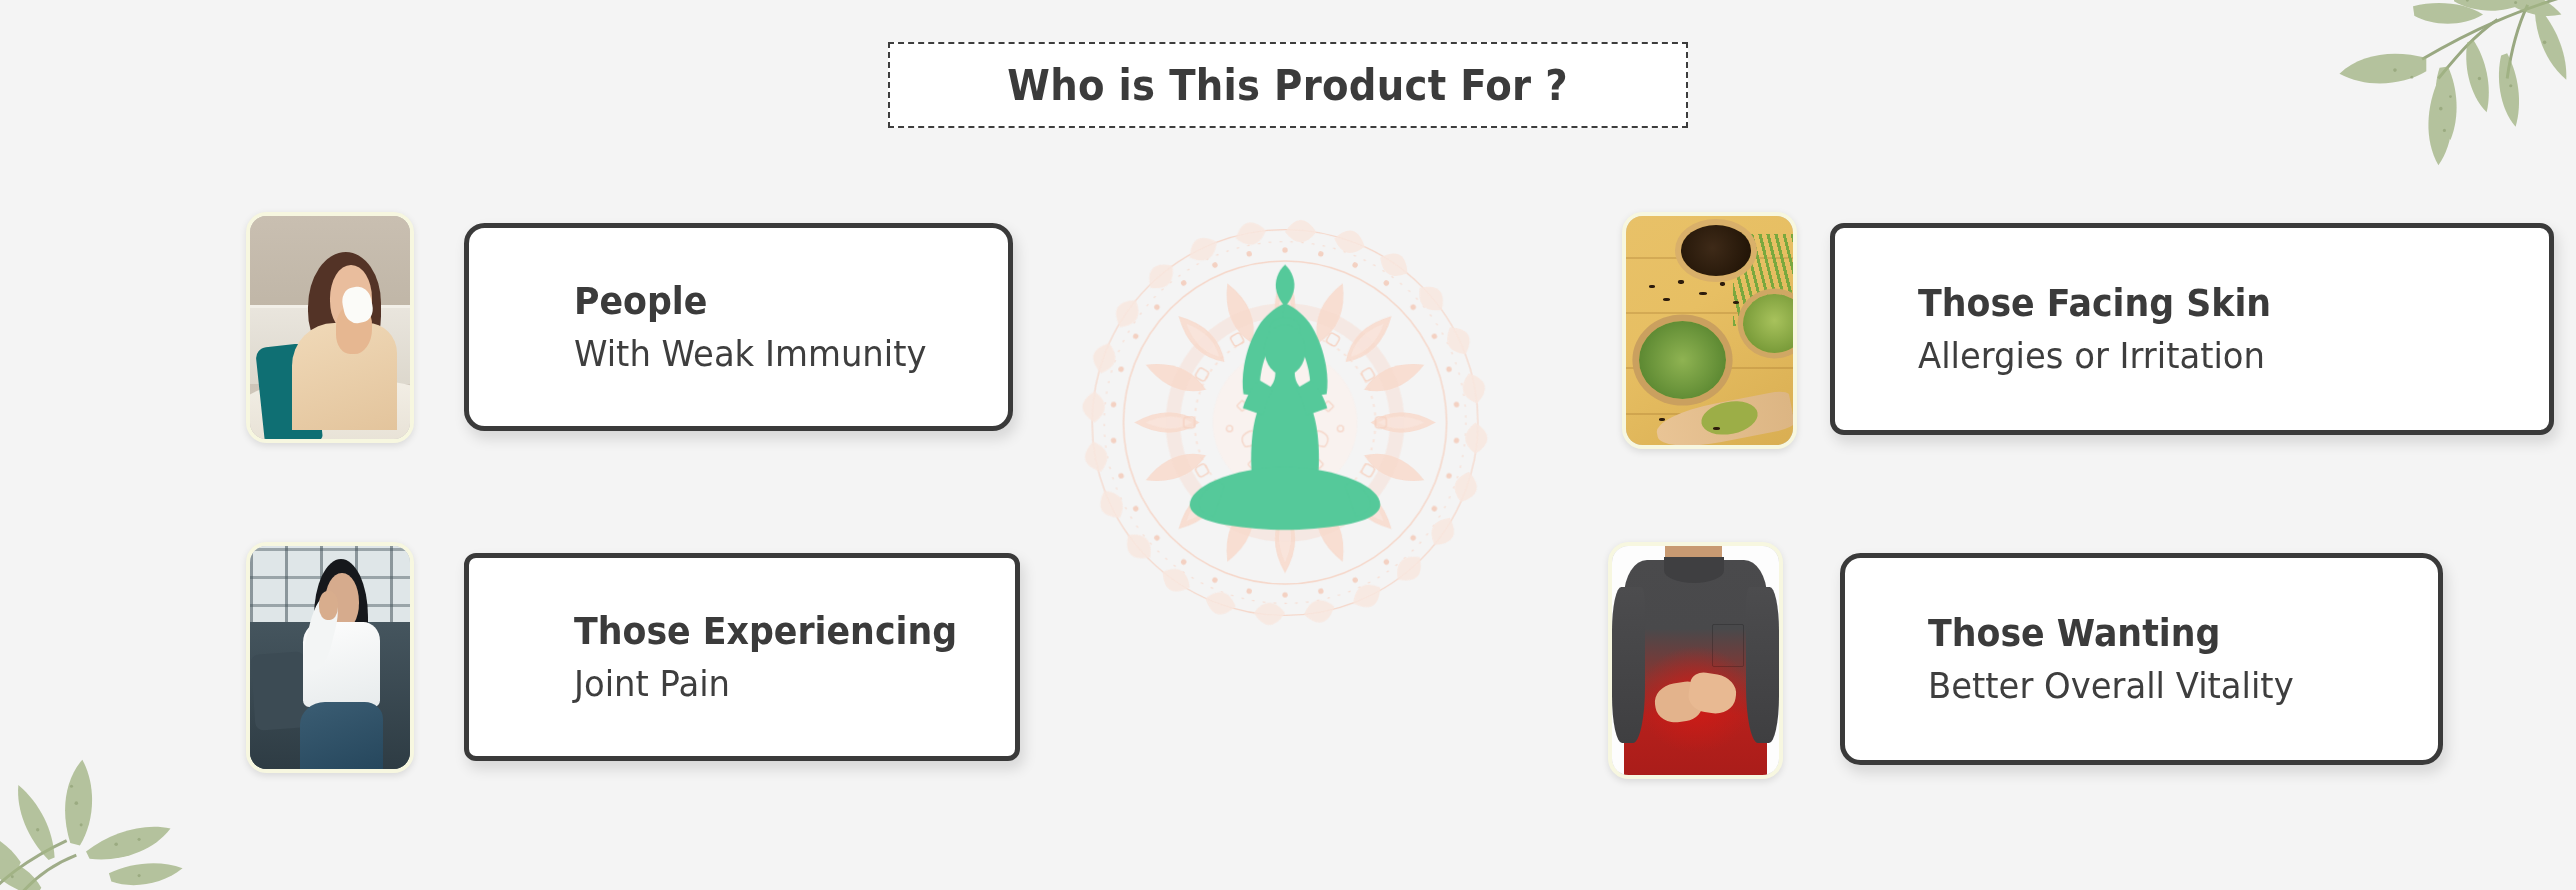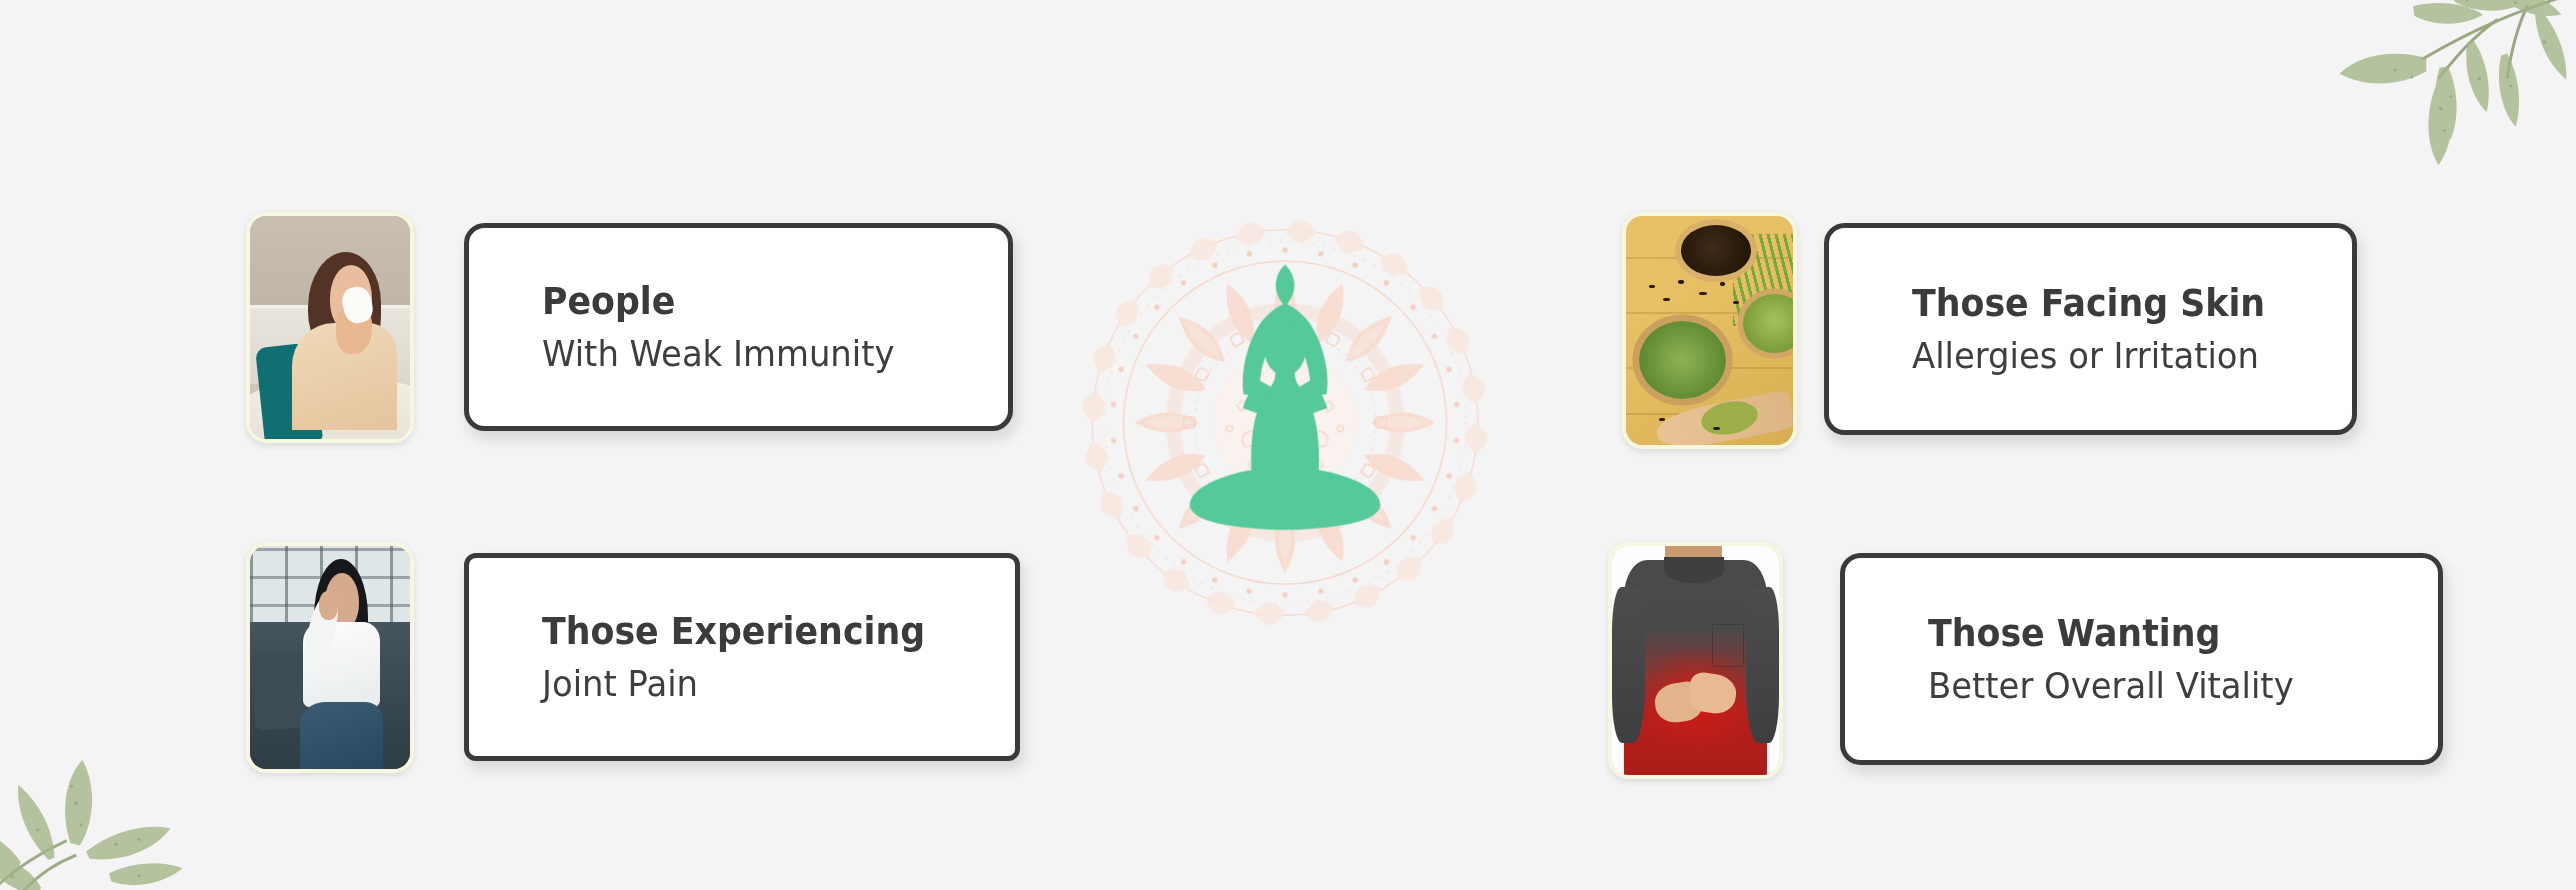--- a/index.html
+++ b/index.html
@@ -64,26 +64,26 @@
     position: absolute;
     top: 11px;
     background: #ffffff;
     border: 5.4px solid #3a3a3a;
     border-radius: 20.5px;
     box-sizing: border-box;
     box-shadow: 3.6px 7.2px 13.3px rgba(0,0,0,0.12);
   }
   .c1 .card-panel { left: 218px; width: 549px;  height: 208px; }
   .c3 .card-panel { left: 218px; width: 556px;  height: 208px; border-radius: 12px; }
-  .c2 .card-panel { left: 202px; width: 533px; height: 212px; }
+  .c2 .card-panel { left: 208px; width: 724px; height: 212px; border-radius: 14px; }
   .c4 .card-panel { left: 232px; width: 603px; height: 212px; }
 
   .card-text {
     position: absolute;
-    left: 73px;
+    left: 105px;
     top: 50%;
     transform: translateY(-50%);
     line-height: 1.0;
     white-space: nowrap;
   }
   .c2 .card-text, .c4 .card-text { left: 83px; }
 
   .line-top {
     font-family: "DejaVu Sans", sans-serif;
     font-weight: bold;
@@ -219,20 +219,23 @@
     width: 434px;
     height: 447px;
   }
   #center-art svg { width: 100%; height: 100%; display: block; }
 </style>
 </head>
 <body>
 
 <div id="stage">
 
+  <div id="title-box">
+    <span id="title-text">Who is This Product For ?</span>
+  </div>
 
   <div class="card-wrap c1">
     <div class="card-panel">
       <div class="card-text">
         <span class="line-top">People</span>
         <span class="line-bot">With Weak Immunity</span>
       </div>
     </div>
     <div class="card-photo">
       <div class="photo-inner ph1">

